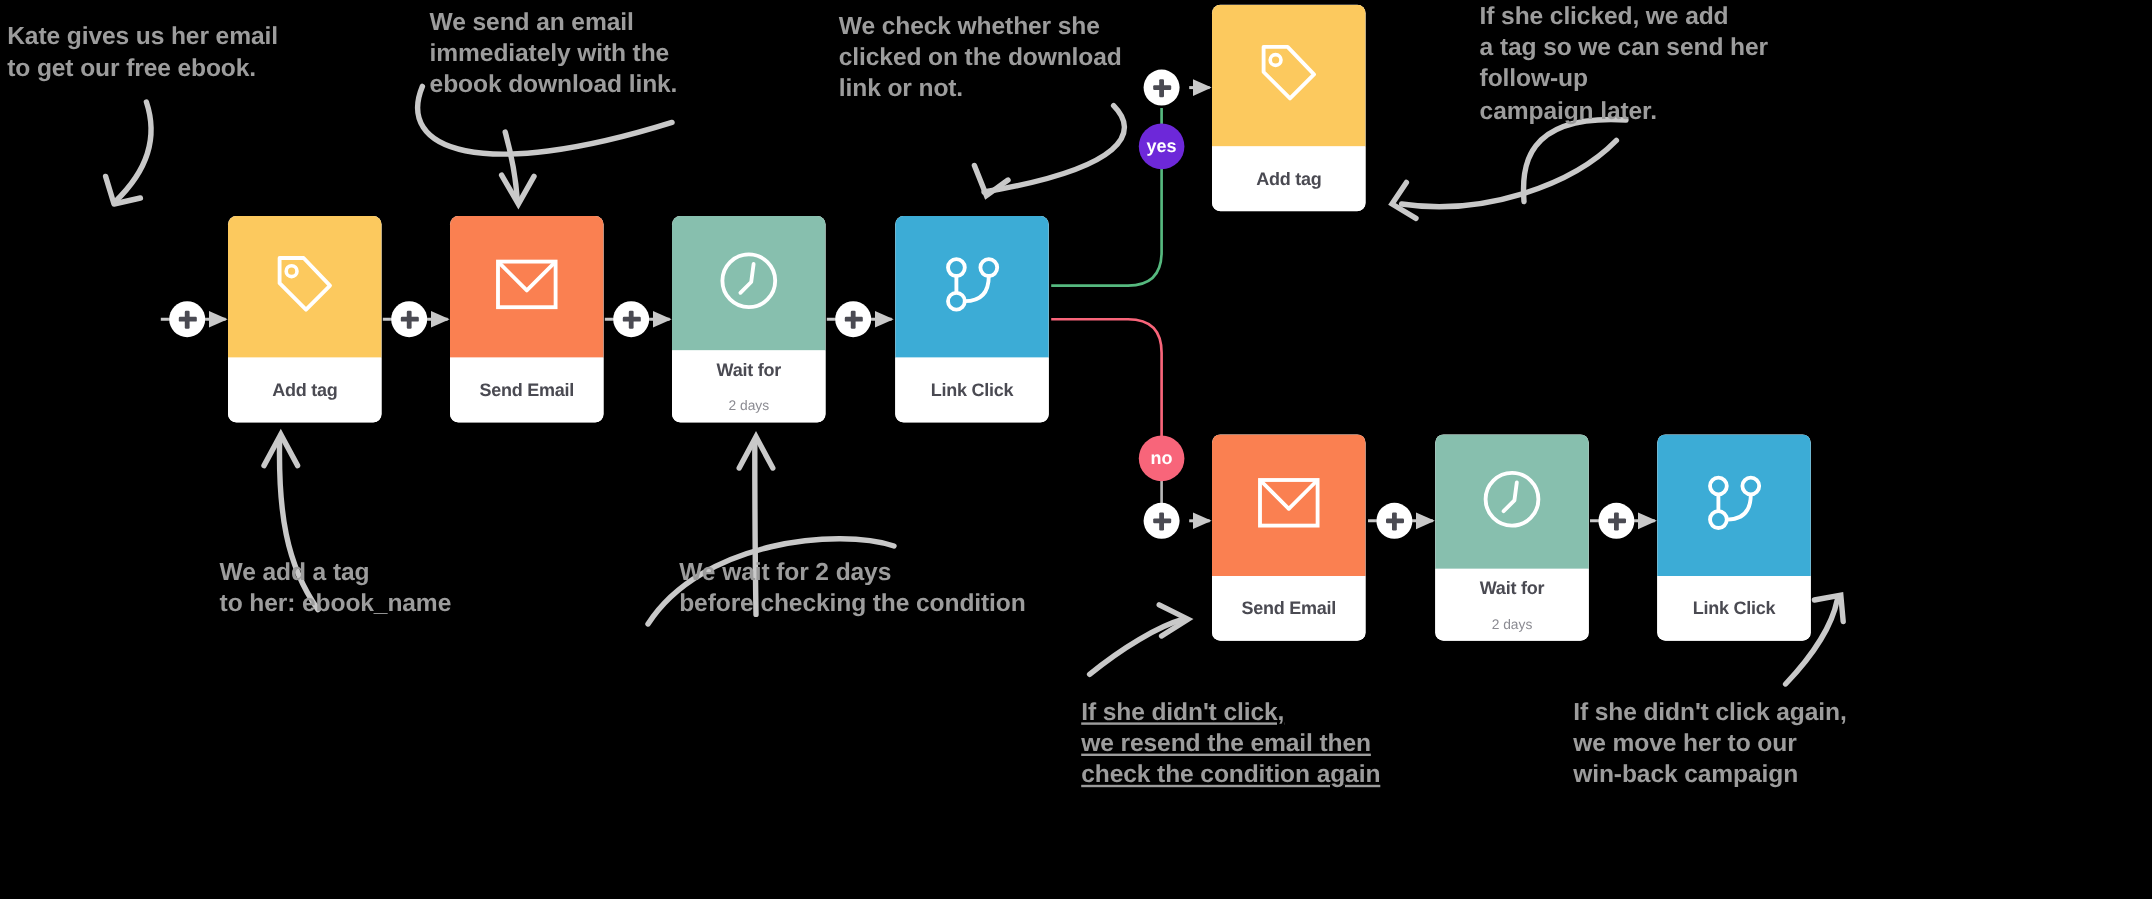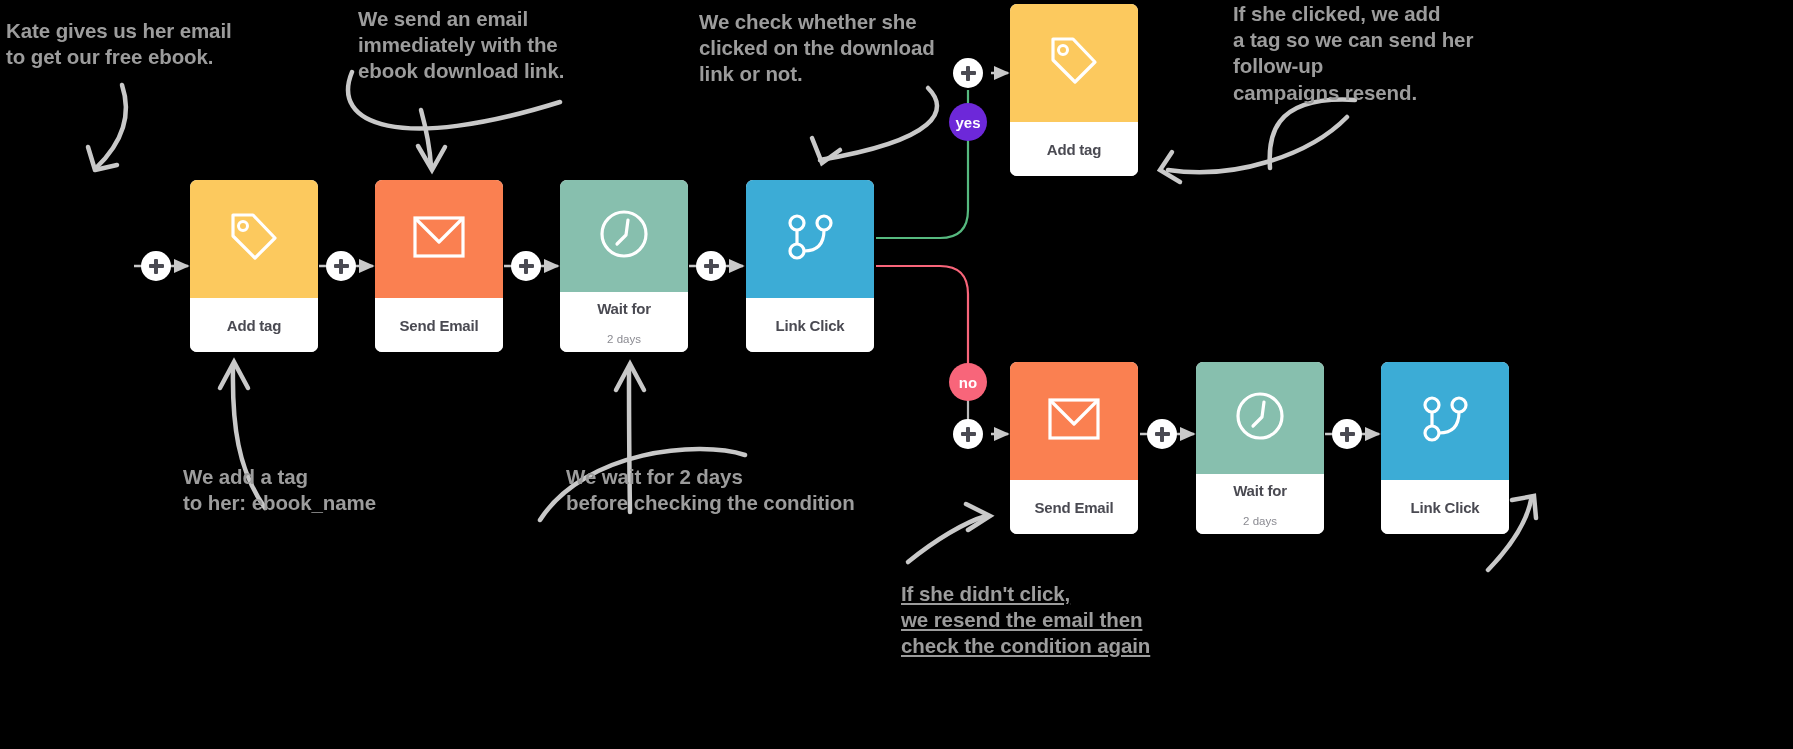--- a/index.html
+++ b/index.html
@@ -169,28 +169,31 @@
 to get our free ebook.</div>
   <div class="note" style="left:358px; top:6px;">We send an email
 immediately with the
 ebook download link.</div>
   <div class="note" style="left:699px; top:9px;">We check whether she
 clicked on the download
 link or not.</div>
   <div class="note" style="left:1233px;top:1px;">If she clicked, we add
 a tag so we can send her
 follow-up
-campaigns resend.</div>
+campaign later.</div>
   <div class="note" style="left:183px; top:464px;">We add a tag
 to her: ebook_name</div>
   <div class="note" style="left:566px; top:464px;">We wait for 2 days
 before checking the condition</div>
   <div class="note" style="left:901px; top:581px;text-decoration:underline;">If she didn't click,
 we resend the email then
 check the condition again</div>
+  <div class="note" style="left:1311px;top:581px;">If she didn't click again,
+we move her to our
+win-back campaign</div>
 
   <div class="plus" style="left:141px; top:251px;"></div>
 
   <div class="card" style="left:190px; top:180px;">
     <div class="icon-area bg-tag">
       <span>
         <svg width="54" height="52" viewBox="0 0 54 52">
           <path d="M6,4 L26,4 L48,27 L28,47 L6,25 Z" fill="none" stroke="#fff" stroke-width="3.2" stroke-linejoin="round"></path>
           <circle cx="16" cy="15" r="4.5" fill="none" stroke="#fff" stroke-width="3"></circle>
         </svg>

